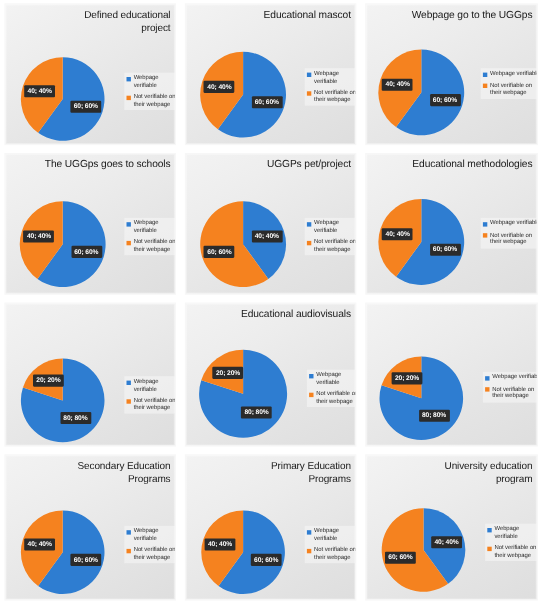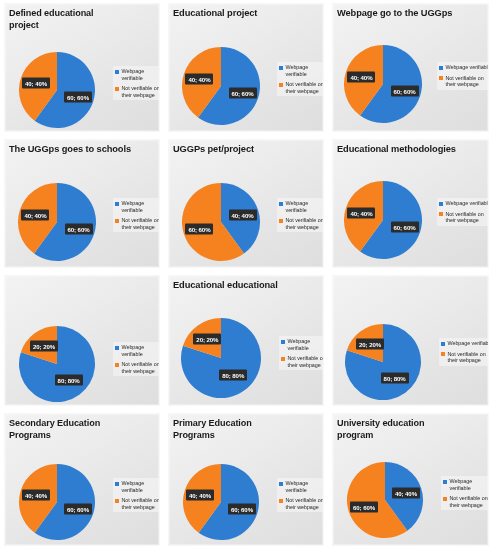--- a/index.html
+++ b/index.html
@@ -37,22 +37,22 @@
     background: linear-gradient(150deg, #f3f3f3 0%, #ececec 35%, #e4e4e4 70%, #dedede 100%);
     border: 1px solid #f7f7f7;
     box-shadow: inset 0 0 0 1px rgba(255,255,255,0.35);
     overflow: hidden;
   }
   .chart-title {
     position: absolute;
     top: 4px;
     left: 4px;
     right: 4px;
-    text-align: left;
-    font-weight: bold;
+    text-align: right;
+    font-weight: normal;
     font-size: 9.3px;
     line-height: 11.5px;
     color: #1a1a1a;
     letter-spacing: -0.1px;
   }
   .title-2line { font-size: 9.1px; }
   .pie-svg { display: block; overflow: visible; }
 
   .dlabel {
     position: absolute;
@@ -118,21 +118,21 @@
           </div>
           <div class="legend-row">
             <span class="swatch sw-orange"></span>
             <span class="legend-text">Not verifiable on their webpage</span>
           </div>
         </div>
       </div>
     </div>
     <div class="panel">
       <div class="panel-inner">
-        <div class="chart-title">Educational project</div>
+        <div class="chart-title">Educational mascot</div>
         <svg class="pie-svg" width="165" height="142" style="position: absolute; left: 0px; top: 0px;">
           <path d="M 52 82 L 52 43 A 39 39 0 1 1 29.076375160593553 113.55166278062295 Z" fill="#2E7DD1"></path>
           <path d="M 52 82 L 29.076375160593553 113.55166278062295 A 39 39 0 0 1 51.99999999999999 43 Z" fill="#F5821F"></path>
         </svg>
         <div class="dlabel" style="left: 73.5129px; top: 88.99px;">60; 60%</div>
         <div class="dlabel" style="left: 30.4871px; top: 75.01px;">40; 40%</div>
         <div class="legend legend-narrow" style="left: 108px; top: 58px; width: 52px;">
           <div class="legend-row">
             <span class="swatch sw-blue"></span>
             <span class="legend-text">Webpage verifiable</span>
@@ -243,21 +243,21 @@
           </div>
           <div class="legend-row">
             <span class="swatch sw-orange"></span>
             <span class="legend-text">Not verifiable on their webpage</span>
           </div>
         </div>
       </div>
     </div>
     <div class="panel">
       <div class="panel-inner">
-        <div class="chart-title">Educational educational</div>
+        <div class="chart-title">Educational audiovisuals</div>
         <svg class="pie-svg" width="165" height="142" style="position: absolute; left: 0px; top: 0px;">
           <path d="M 52 82 L 52 42 A 40 40 0 1 1 13.957739348193854 69.63932022500211 Z" fill="#2E7DD1"></path>
           <path d="M 52 82 L 13.957739348193854 69.63932022500211 A 40 40 0 0 1 51.99999999999999 42 Z" fill="#F5821F"></path>
         </svg>
         <div class="dlabel" style="left: 64.2259px; top: 98.8276px;">80; 80%</div>
         <div class="dlabel" style="left: 38.3634px; top: 63.2308px;">20; 20%</div>
         <div class="legend legend-narrow" style="left: 110px; top: 60px; width: 52px;">
           <div class="legend-row">
             <span class="swatch sw-blue"></span>
             <span class="legend-text">Webpage verifiable</span>

